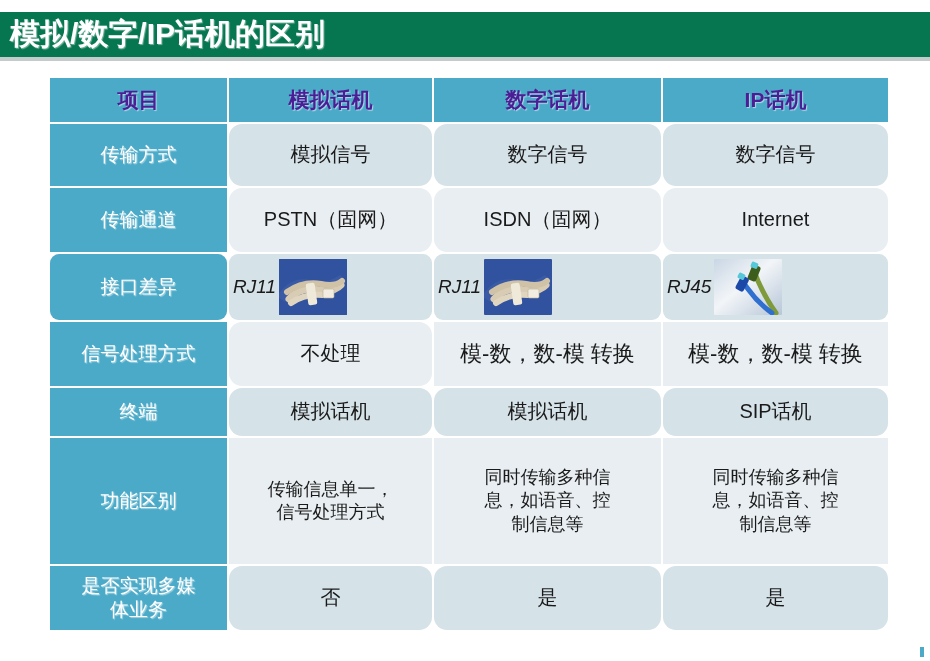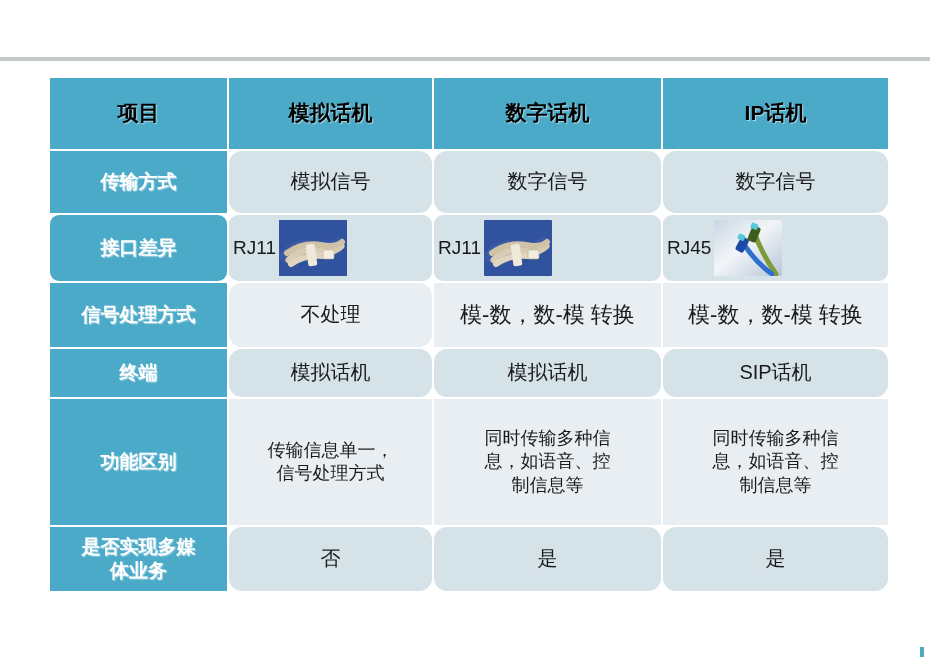--- a/index.html
+++ b/index.html
@@ -57,52 +57,53 @@
     line-height: 1.28;
   }
   col.c1 { width: 177px; }
   col.c2 { width: 203px; }
   col.c3 { width: 227px; }
   col.c4 { width: 225px; }
 
   
   .hdr td {
     background: #4aaac8;
-    color: #000000;
+    color: #4c1d95;
     font-size: 21px;
     font-weight: bold;
-    height: 71px;
+    height: 44px;
     text-shadow: 1px 1px 1px rgba(255,255,255,0.55);
   }
   
   .rowlabel {
     background: #4aaac8;
     color: #ffffff;
     font-size: 19px;
-    font-weight: bold;
+    font-weight: normal;
     text-shadow: 1px 1px 1px rgba(255,255,255,0.5);
   }
   
   .band-a { background: #d5e2e8; color: #1a1a1a; }
   .band-b { background: #e8eef1; color: #1a1a1a; }
   .data  { font-size: 20px; border-radius: 13px; }
   .data-sm { font-size: 22px; }
   .data-wrap { font-size: 18px; line-height: 1.35; }
 
   
   .iface-cell {
     text-align: left;
     padding: 4px 6px;
   }
   .iface-inner {
     display: flex;
     align-items: center;
     justify-content: flex-start;
     gap: 3px;
     height: 58px;
+    font-style: italic;
   }
   .iface-label { font-size: 19px; color: #1a1a1a; }
 
   
   .thumb {
     width: 68px; height: 56px;
     flex: 0 0 auto;
     border-radius: 1px;
     overflow: hidden;
     display: block;
@@ -122,20 +123,23 @@
     right: 6px; bottom: 4px;
     width: 4px; height: 10px;
     background: #4aaac8;
   }
 </style>
 </head>
 <body>
 
 <div id="slide">
 
+  <div class="title-banner">
+    <span class="title-text">模拟/数字/IP话机的区别</span>
+  </div>
   <div class="banner-underline"></div>
 
   <table class="tbl">
     <colgroup>
       <col class="c1">
         <col class="c2">
         <col class="c3">
         <col class="c4">
     </colgroup>
     <tbody>
@@ -147,20 +151,26 @@
         <td>IP话机</td>
       </tr>
 
       <tr class="r-height-1">
         <td class="rowlabel">传输方式</td>
         <td class="band-a data">模拟信号</td>
         <td class="band-a data">数字信号</td>
         <td class="band-a data">数字信号</td>
       </tr>
 
+      <tr class="r-height-2">
+        <td class="rowlabel">传输通道</td>
+        <td class="band-b data">PSTN（固网）</td>
+        <td class="band-b data">ISDN（固网）</td>
+        <td class="band-b data">Internet</td>
+      </tr>
 
       <tr class="r-height-3">
         <td class="rowlabel">接口差异</td>
 
         <td class="band-a iface-cell">
           <div class="iface-inner">
             <span class="iface-label">RJ11</span>
             <span class="thumb">
               <svg viewBox="0 0 68 56" width="68" height="56">
                 <rect x="0" y="0" width="68" height="56" fill="#2b4a9e"></rect>

